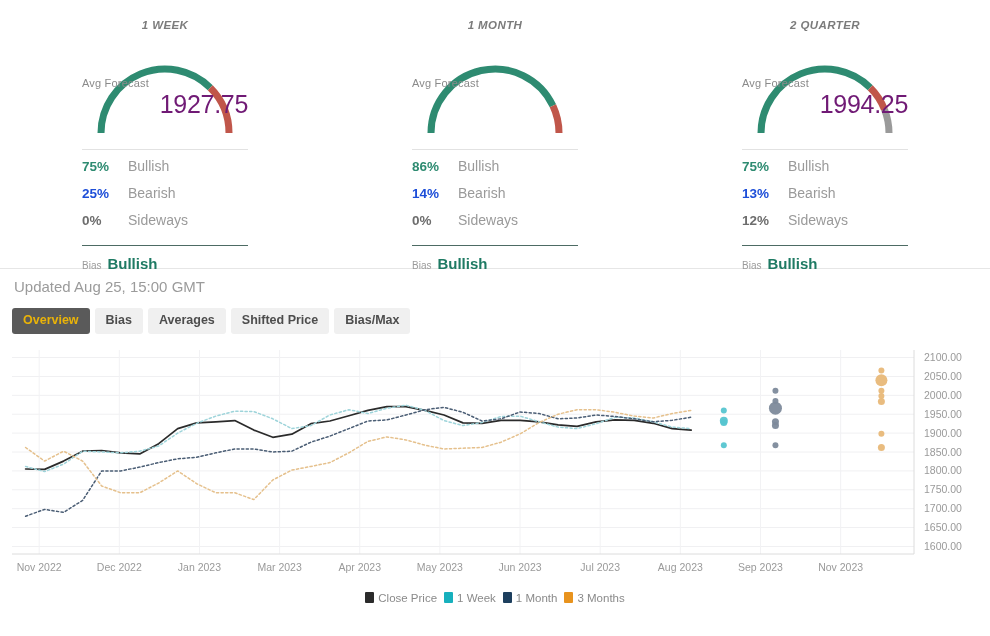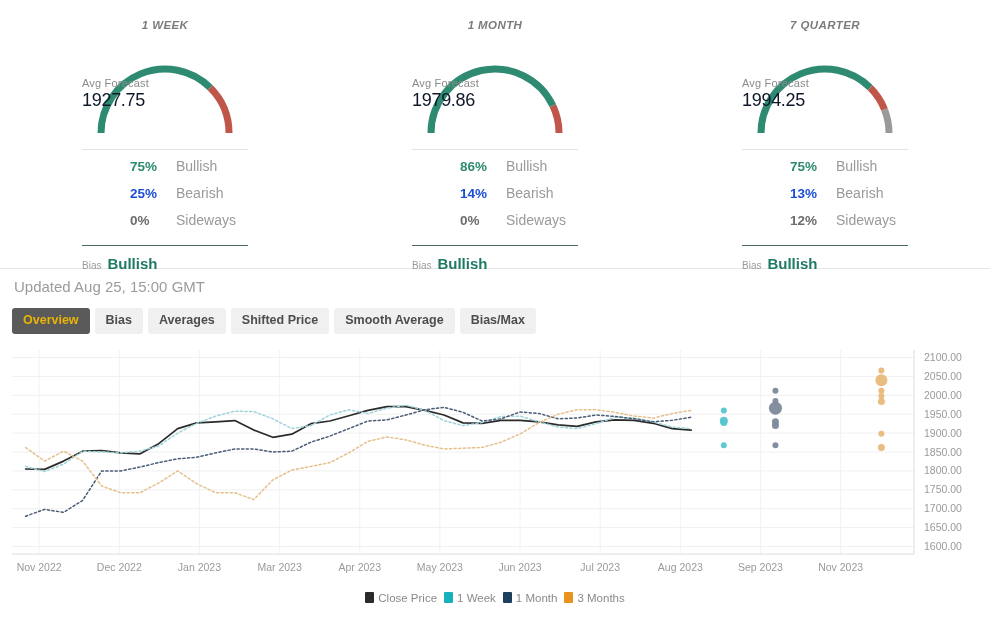--- a/index.html
+++ b/index.html
@@ -50,38 +50,37 @@
     top: 36px;
     text-align: left;
     font-size: 11px;
     color: #8a8a8a;
     letter-spacing: .2px;
   }
   .gauge-value {
     position: absolute;
     left: 0; right: 0;
     top: 49px;
-    text-align: left;
-    font-size: 18px;
-    color: #0f172a;
+    text-align: right;
+    font-size: 25px;
+    color: #701a75;
     letter-spacing: -.3px;
   }
 
   .stats {
     width: 166px;
     margin-top: 12px;
     border-top: 1px solid #e2e2e2;
     padding-top: 8px;
   }
   .stat-row {
     display: flex;
     align-items: baseline;
     height: 27px;
     font-size: 14px;
-    margin-left: 48px;
   }
   .stat-pct {
     width: 46px;
     font-weight: 700;
     font-size: 13.5px;
   }
   .stat-pct.bull { color: #2e8b71; }
   .stat-pct.bear { color: #1d4ed8; }
   .stat-pct.side { color: #6d6d6d; }
   .stat-name { color: #9a9a9a; font-size: 14px; }
@@ -197,21 +196,20 @@
 
   <div class="card">
     <div class="card-title">1 MONTH</div>
     <div class="gauge-wrap">
       <svg width="166" height="96" viewBox="0 0 166 96">
         <path class="arc-bull" fill="none" stroke="#2e8b71" stroke-width="7" stroke-linecap="butt" d="M 19.00 92.00 A 64 64 0 0 1 140.91 64.75"></path>
         <path class="arc-bear" fill="none" stroke="#c0564a" stroke-width="7" stroke-linecap="butt" d="M 140.91 64.75 A 64 64 0 0 1 147.00 92.00"></path>
         <path class="arc-side" fill="none" stroke="#9a9a9a" stroke-width="7" stroke-linecap="butt" d=""></path>
       </svg>
       <div class="gauge-label">Avg Forecast</div>
-      <div class="gauge-value">1979.86</div>
     </div>
     <div class="stats">
       <div class="stat-row">
         <span class="stat-pct bull">86%</span>
         <span class="stat-name">Bullish</span>
       </div>
       <div class="stat-row">
         <span class="stat-pct bear">14%</span>
         <span class="stat-name">Bearish</span>
       </div>
@@ -221,21 +219,21 @@
       </div>
     </div>
     <div class="bias-sep"></div>
     <div class="bias-row">
       <span class="bias-label">Bias</span>
       <span class="bias-value">Bullish</span>
     </div>
   </div>
 
   <div class="card">
-    <div class="card-title">7 QUARTER</div>
+    <div class="card-title">2 QUARTER</div>
     <div class="gauge-wrap">
       <svg width="166" height="96" viewBox="0 0 166 96">
         <path class="arc-bull" fill="none" stroke="#2e8b71" stroke-width="7" stroke-linecap="butt" d="M 19.00 92.00 A 64 64 0 0 1 128.25 46.75"></path>
         <path class="arc-bear" fill="none" stroke="#c0564a" stroke-width="7" stroke-linecap="butt" d="M 128.25 46.75 A 64 64 0 0 1 142.51 68.44"></path>
         <path class="arc-side" fill="none" stroke="#9a9a9a" stroke-width="7" stroke-linecap="butt" d="M 142.51 68.44 A 64 64 0 0 1 147.00 92.00"></path>
       </svg>
       <div class="gauge-label">Avg Forecast</div>
       <div class="gauge-value">1994.25</div>
     </div>
     <div class="stats">
@@ -262,21 +260,20 @@
 </div>
 
 <div class="sep-line"></div>
 <div class="updated">Updated Aug 25, 15:00 GMT</div>
 
 <div class="tabs">
     <div class="tab active">Overview</div>
     <div class="tab">Bias</div>
     <div class="tab">Averages</div>
     <div class="tab">Shifted Price</div>
-    <div class="tab">Smooth Average</div>
     <div class="tab">Bias/Max</div>
   </div>
 
 <div class="chart-area">
   <svg id="chart-svg" width="990" height="262" viewBox="0 0 990 262">
       <line x1="12" y1="202.44444444444443" x2="914" y2="202.44444444444443" stroke="#f0f0f2" stroke-width="1"></line>
       <line x1="12" y1="183.55555555555554" x2="914" y2="183.55555555555554" stroke="#f0f0f2" stroke-width="1"></line>
       <line x1="12" y1="164.66666666666666" x2="914" y2="164.66666666666666" stroke="#f0f0f2" stroke-width="1"></line>
       <line x1="12" y1="145.7777777777778" x2="914" y2="145.7777777777778" stroke="#f0f0f2" stroke-width="1"></line>
       <line x1="12" y1="126.88888888888889" x2="914" y2="126.88888888888889" stroke="#f0f0f2" stroke-width="1"></line>

